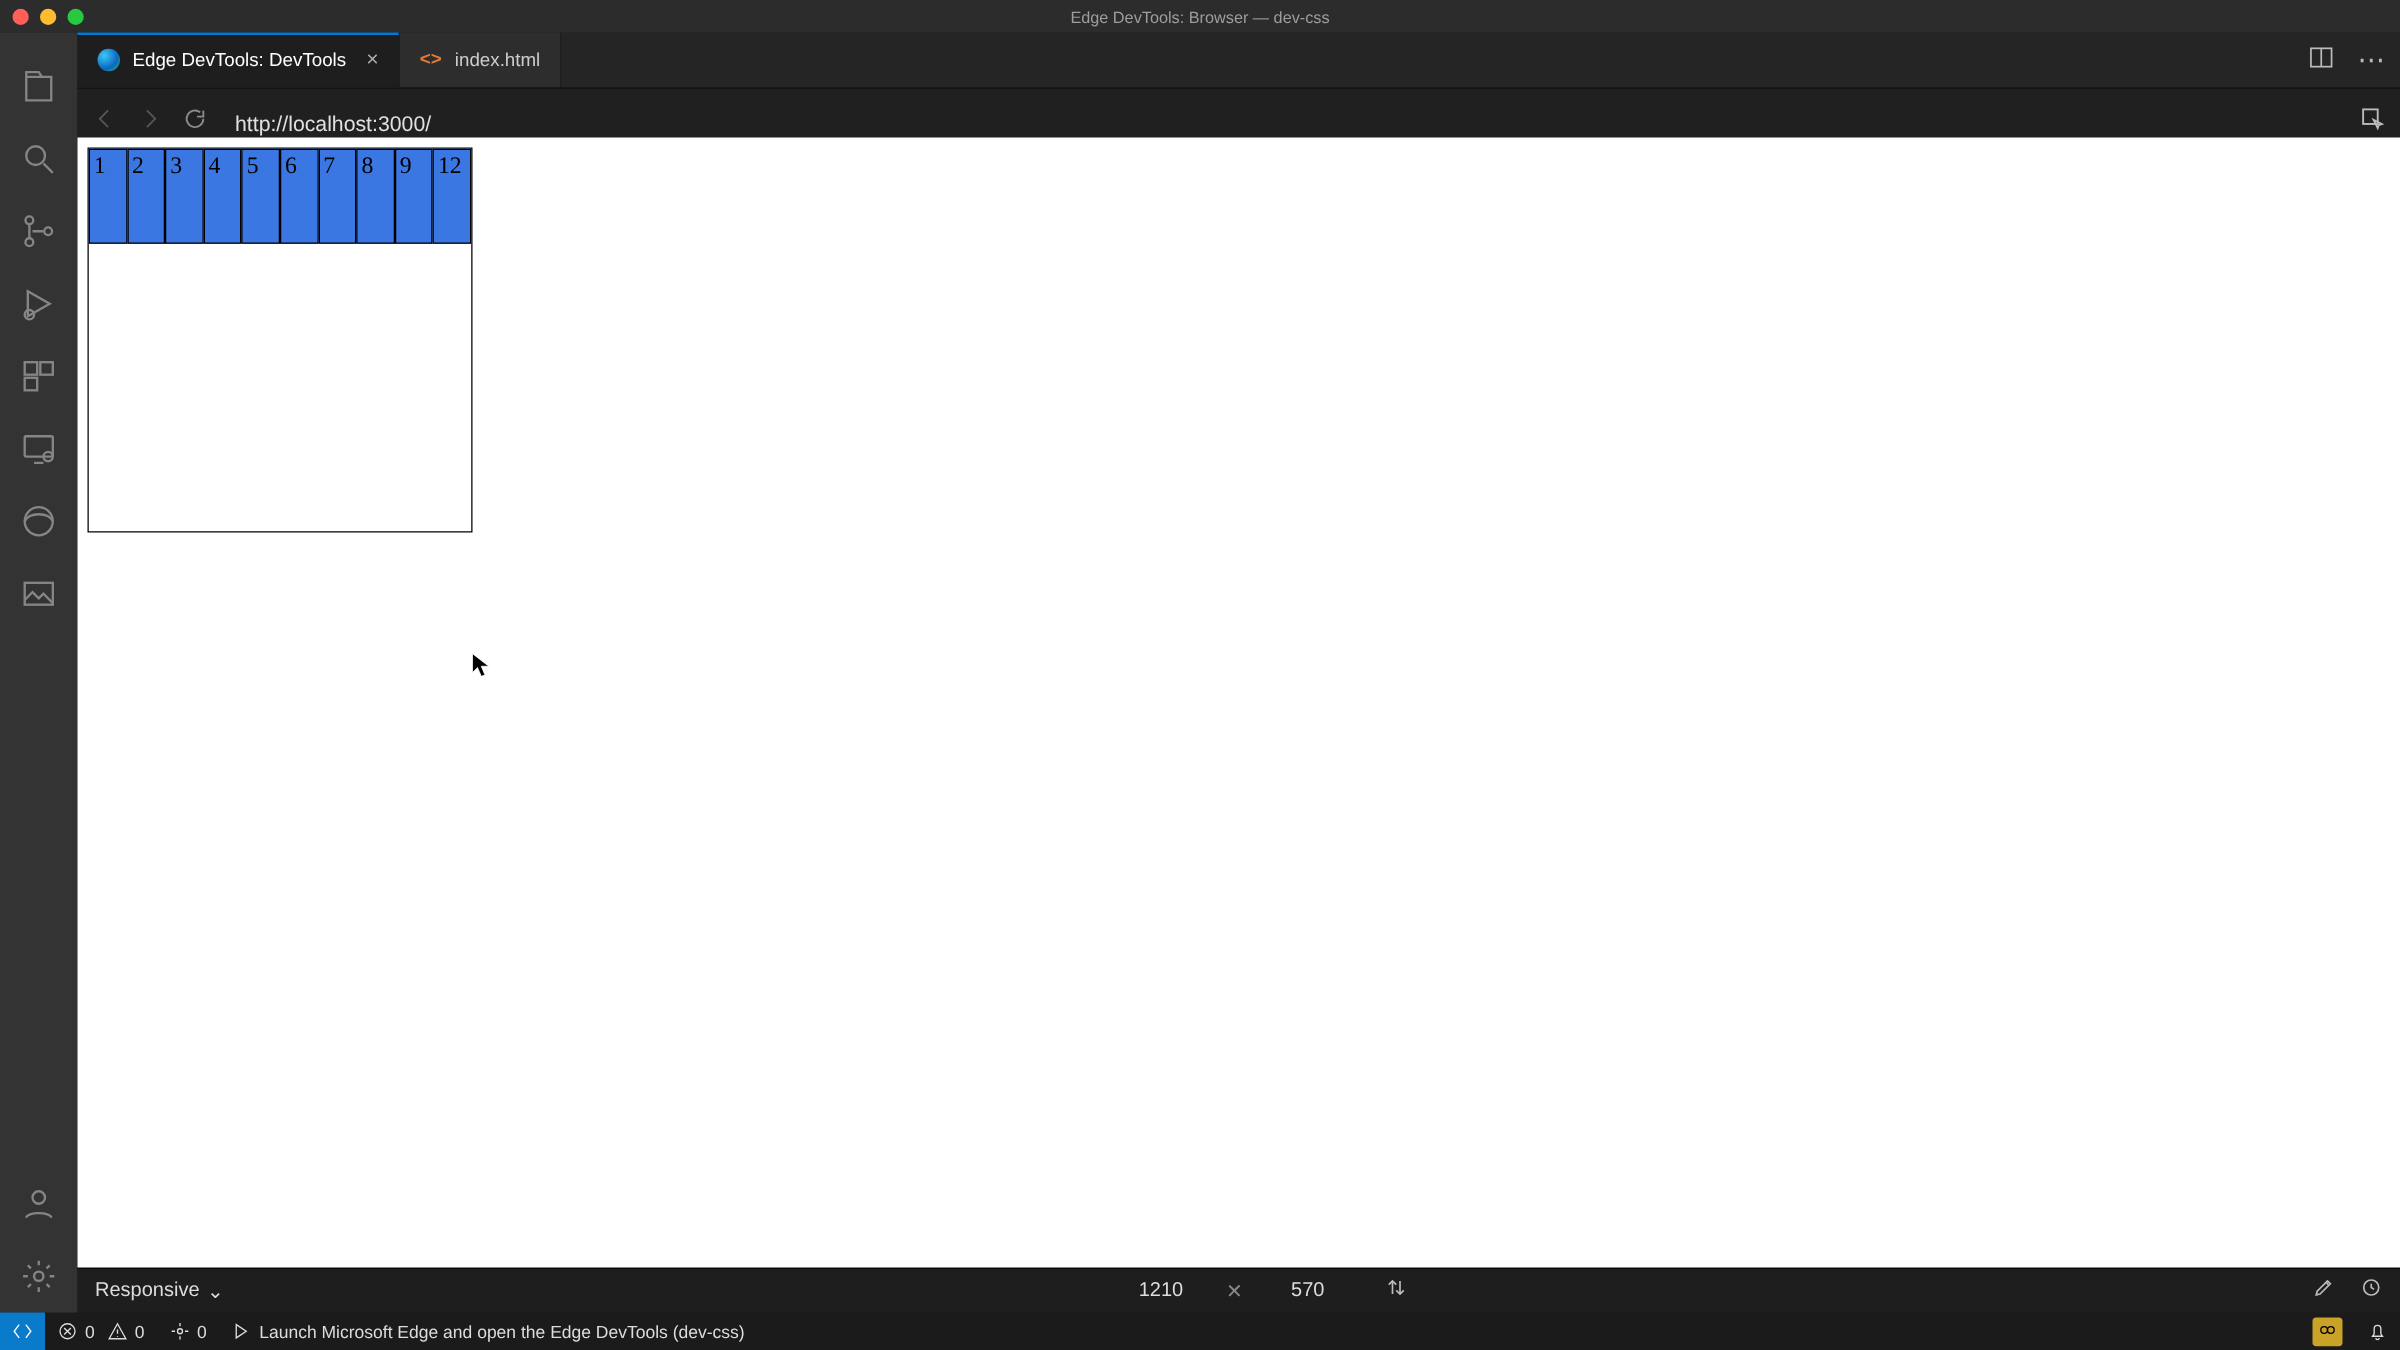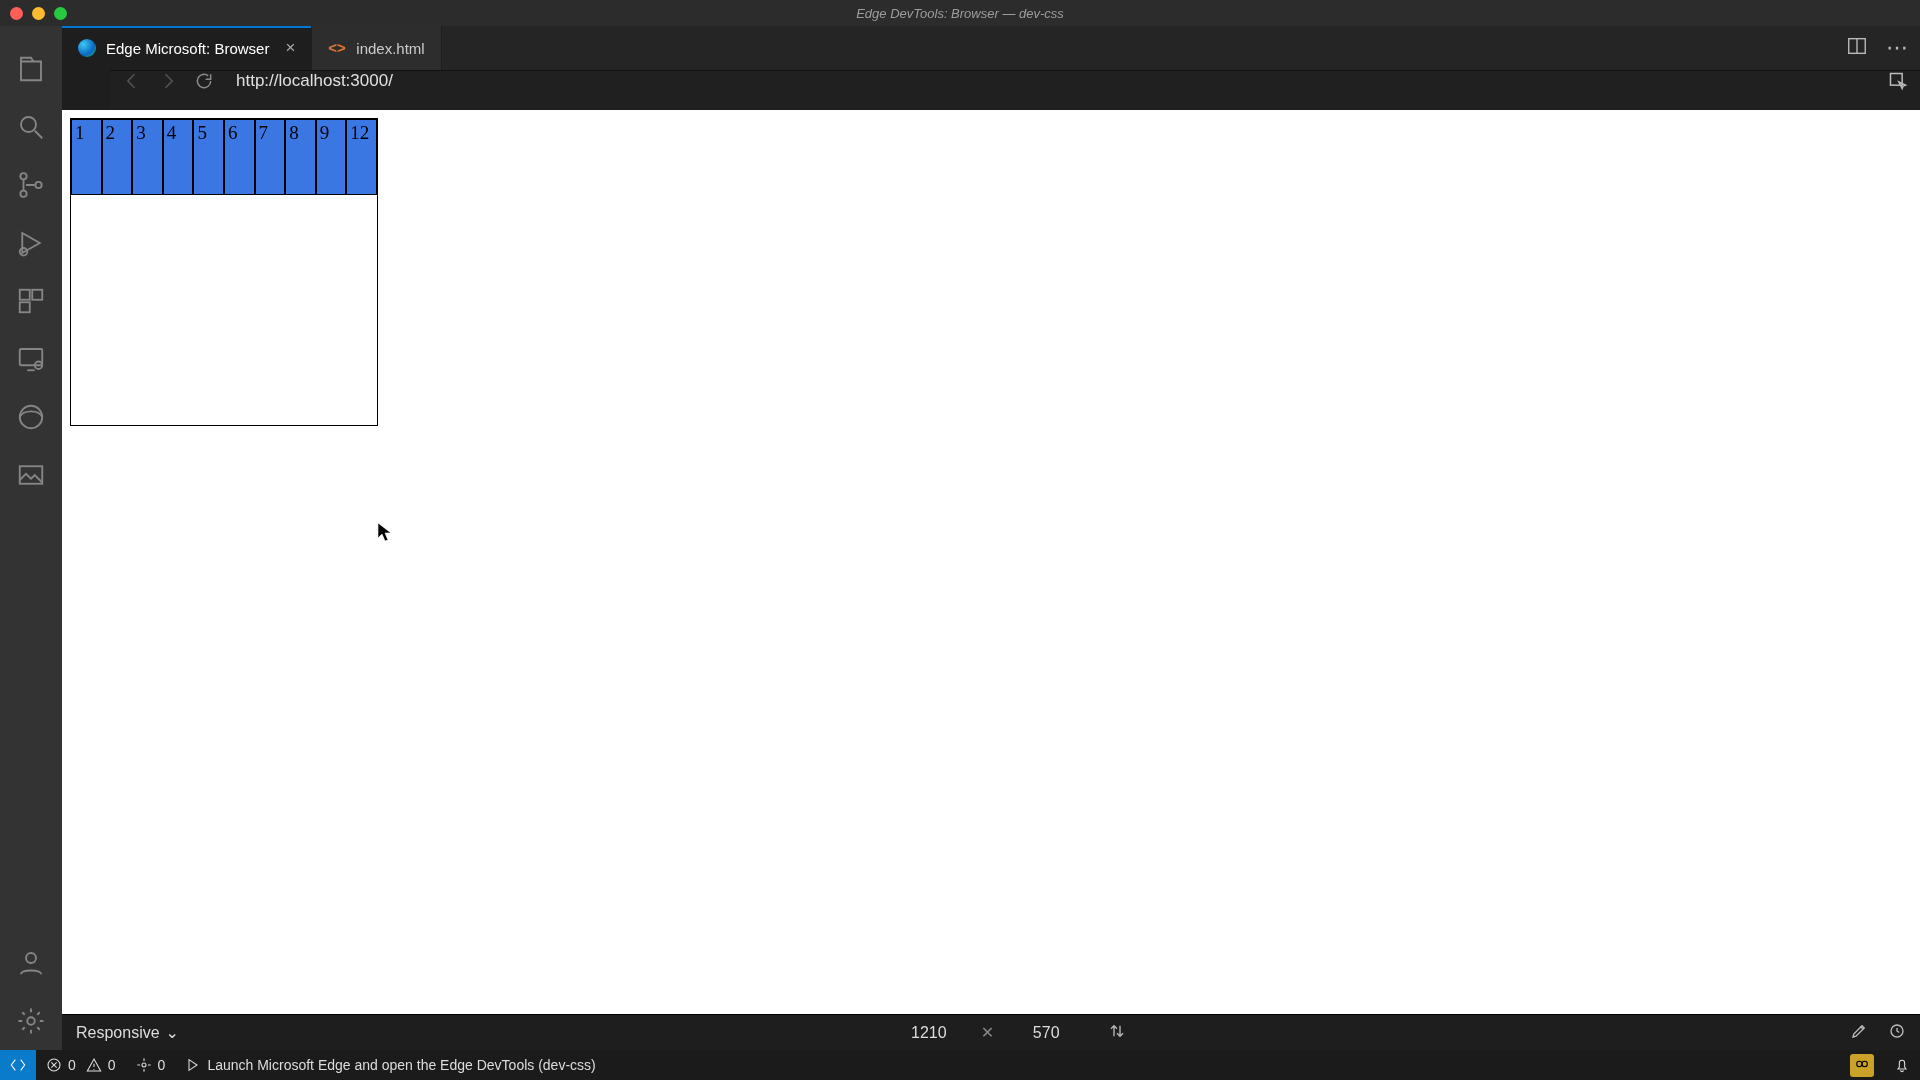--- a/index.html
+++ b/index.html
@@ -5,21 +5,21 @@
 * { margin: 0; padding: 0; box-sizing: border-box; font-family: -apple-system, BlinkMacSystemFont, "Segoe UI", sans-serif; }
 html, body { width: 1920px; height: 1080px; overflow: hidden; background: #1e1e1e; color: #ccc; }
 
 
 .titlebar { height: 26px; background: #2c2c2c; display: flex; align-items: center; position: relative; font-size: 13px; }
 .traffic { display: flex; gap: 9px; padding-left: 10px; }
 .dot { width: 13px; height: 13px; border-radius: 50%; }
 .dot.red { background: #ff5f57; }
 .dot.yellow { background: #febc2e; }
 .dot.green { background: #28c840; }
-.titlebar-title { position: absolute; left: 50%; transform: translateX(-50%); color: #9d9d9d; font-size: 13px; font-style: italic; }
+.titlebar-title { position: absolute; left: 50%; transform: translateX(-50%); color: #9d9d9d; font-size: 13px; }
 
 
 .shell { display: flex; height: calc(1080px - 26px - 30px); }
 
 
 .activitybar { width: 62px; background: #333333; display: flex; flex-direction: column; align-items: center; padding-top: 14px; }
 .activitybar .spacer { flex: 1; }
 .act-icon { width: 34px; height: 34px; margin: 12px 0; color: #858585; display: flex; align-items: center; justify-content: center; cursor: pointer; }
 .act-icon svg { width: 30px; height: 30px; stroke: currentColor; fill: none; stroke-width: 1.5; }
 
@@ -32,21 +32,21 @@
 .tab.active { background: #1e1e1e; color: #fff; position: relative; }
 .tab.active::before { content: ""; position: absolute; top: 0; left: 0; right: 0; height: 2px; background: #0078d4; }
 .tab .tab-ico { width: 18px; height: 18px; }
 .tab .edge-ico { background: radial-gradient(circle at 30% 30%, #3cc8f4, #0b66c3 60%, #1bb86c 90%); border-radius: 50%; }
 .tab .html-ico { color: #e37933; font-weight: bold; font-size: 15px; }
 .tab .close { color: #aaa; margin-left: 6px; font-size: 17px; }
 .tabs-right { margin-left: auto; display: flex; align-items: center; padding-right: 12px; gap: 18px; color: #bbb; }
 .tabs-right svg { width: 22px; height: 22px; stroke: currentColor; fill: none; stroke-width: 1.5; }
 
 
-.urlrow { height: 40px; background: #202020; display: flex; align-items: flex-start; padding: 0 12px; gap: 16px; border-top: 1px solid #111; margin-left: 48px; }
+.urlrow { height: 40px; background: #202020; display: flex; align-items: flex-end; padding: 0 12px; gap: 16px; border-top: 1px solid #111; }
 .urlrow .navbtn { color: #8a8a8a; cursor: pointer; }
 .urlrow .navbtn.disabled { color: #555; }
 .urlrow .navbtn svg, .urlrow .rightbtn svg { width: 20px; height: 20px; stroke: currentColor; fill: none; stroke-width: 1.8; }
 .urlrow .url { flex: 1; color: #e0e0e0; font-size: 17px; padding-left: 6px; }
 .urlrow .rightbtn { color: #bbb; cursor: pointer; }
 
 
 .viewport-wrap { flex: 1; background: #ffffff; position: relative; overflow: hidden; }
 .page { position: absolute; top: 8px; left: 8px; }
 .outer-box { width: 308px; height: 308px; border: 1px solid #000; background: #fff; }
@@ -151,21 +151,21 @@
           <path d="M12 2v3M12 19v3M2 12h3M19 12h3M5 5l2 2M17 17l2 2M19 5l-2 2M5 19l2-2"></path>
         </svg>
     </div>
   </div>
 
   <div class="editor">
 
     <div class="tabs">
       <div class="tab active">
         <span class="tab-ico edge-ico"></span>
-        <span>Edge Microsoft: Browser</span>
+        <span>Edge DevTools: DevTools</span>
         <span class="close">×</span>
       </div>
       <div class="tab">
         <span class="tab-ico html-ico">&lt;&gt;</span>
         <span>index.html</span>
       </div>
       <div class="tabs-right">
         <span>
           <svg viewBox="0 0 24 24">
               <rect x="3" y="4" width="18" height="16"></rect>

